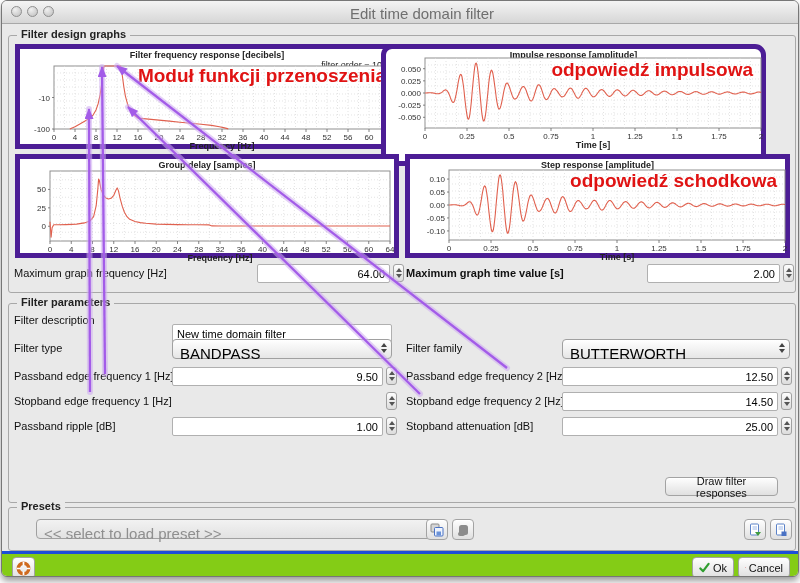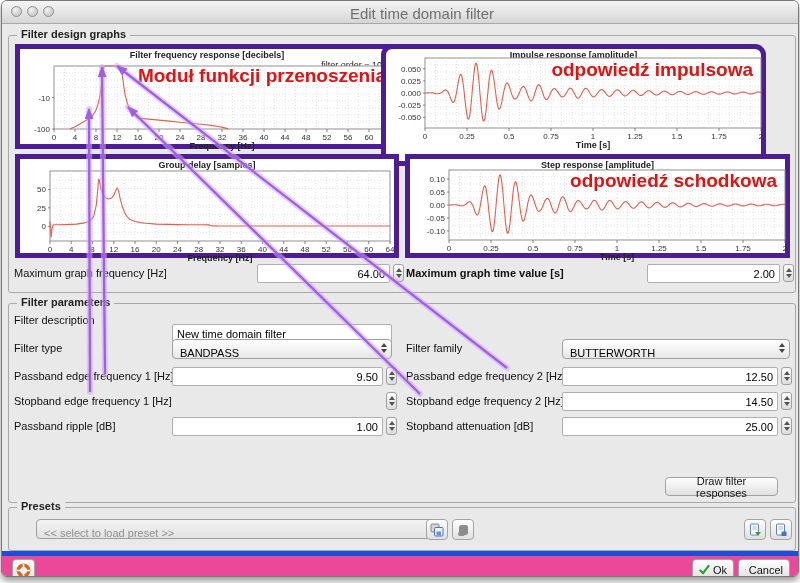--- a/index.html
+++ b/index.html
@@ -23,31 +23,31 @@
     font-family:"Liberation Sans",sans-serif;font-size:11px;padding:0 4px;background:#fff;color:#000;}
   .num{text-align:right;}
   .stepper{position:absolute;width:11px;height:18px;border:1px solid #a0a0a0;border-radius:3px;
     background:linear-gradient(#fdfdfd,#dcdcdc);box-sizing:border-box;cursor:pointer;}
   .stepper .up{display:block;width:0;height:0;border-left:3px solid transparent;border-right:3px solid transparent;
     border-bottom:4px solid #555;margin:3px auto 2px;}
   .stepper .dn{display:block;width:0;height:0;border-left:3px solid transparent;border-right:3px solid transparent;
     border-top:4px solid #555;margin:2px auto 0;}
   .combo{position:absolute;box-sizing:border-box;height:20px;border:1px solid #a0a0a0;border-radius:4px;
     background:linear-gradient(#ffffff,#e6e6e6);display:flex;align-items:center;padding:8px 18px 0 7px;
-    font-size:11px;color:#000;cursor:pointer;}
+    font-size:15px;color:#000;cursor:pointer;}
   .combo .carrows{position:absolute;right:4px;top:3px;}
   .combo .carrows i{display:block;width:0;height:0;border-left:3px solid transparent;border-right:3px solid transparent;}
   .combo .carrows i.up{border-bottom:4px solid #444;margin-bottom:2px;}
   .combo .carrows i.dn{border-top:4px solid #444;}
   .combo.grey{color:#8f8f8f;background:linear-gradient(#f2f2f2,#e2e2e2);}
   .btn{position:absolute;box-sizing:border-box;border:1px solid #a3a3a3;border-radius:4px;
     background:linear-gradient(#fefefe,#e0e0e0);font-family:"Liberation Sans",sans-serif;font-size:11px;color:#111;
     display:flex;align-items:center;justify-content:center;gap:3px;cursor:pointer;box-shadow:0 1px 0 rgba(255,255,255,.7) inset;}
   .iconbtn{width:22px;height:21px;padding:0;}
-  .footer{position:absolute;left:0;right:0;top:550px;bottom:0;background:#ec4899;border-top:5px solid #1d4ed8;}
+  .footer{position:absolute;left:0;right:0;top:550px;bottom:0;background:#84cc16;border-top:3px solid #1d4ed8;}
   #overlay{position:absolute;left:0;top:0;pointer-events:none;z-index:60;}
 </style>
 </head>
 <body>
 
 <div class="stage">
 <div class="window">
 
   <div class="titlebar">
     <div class="tl" style="left:9px"></div>

